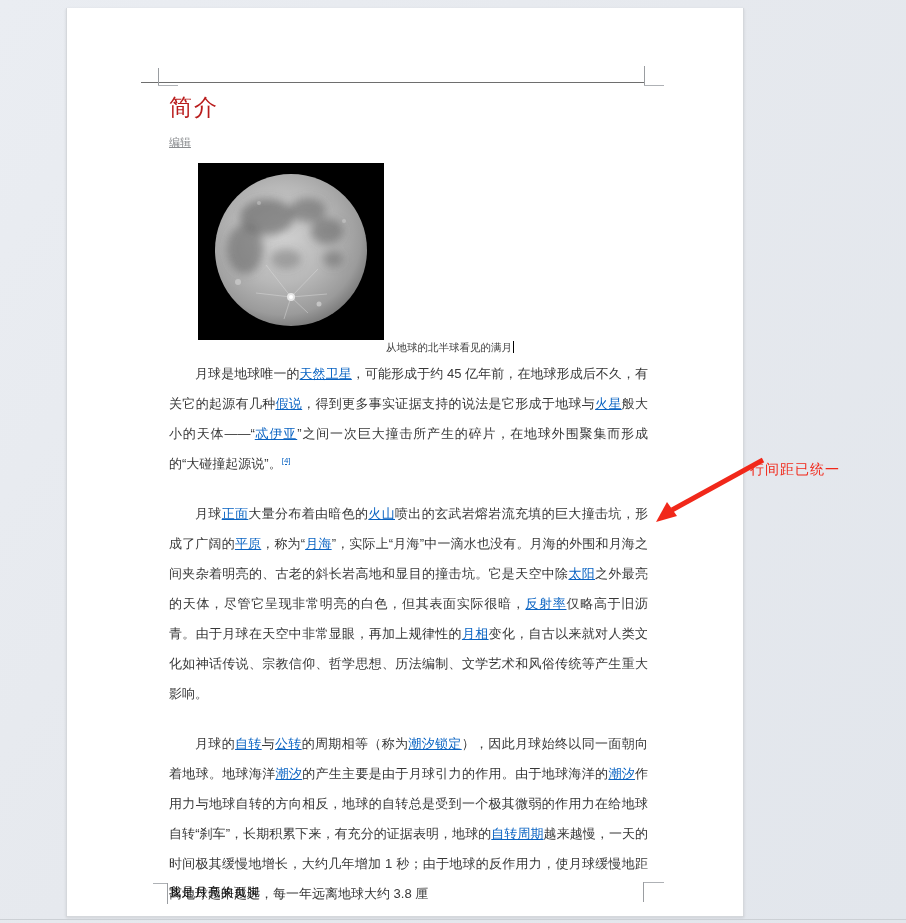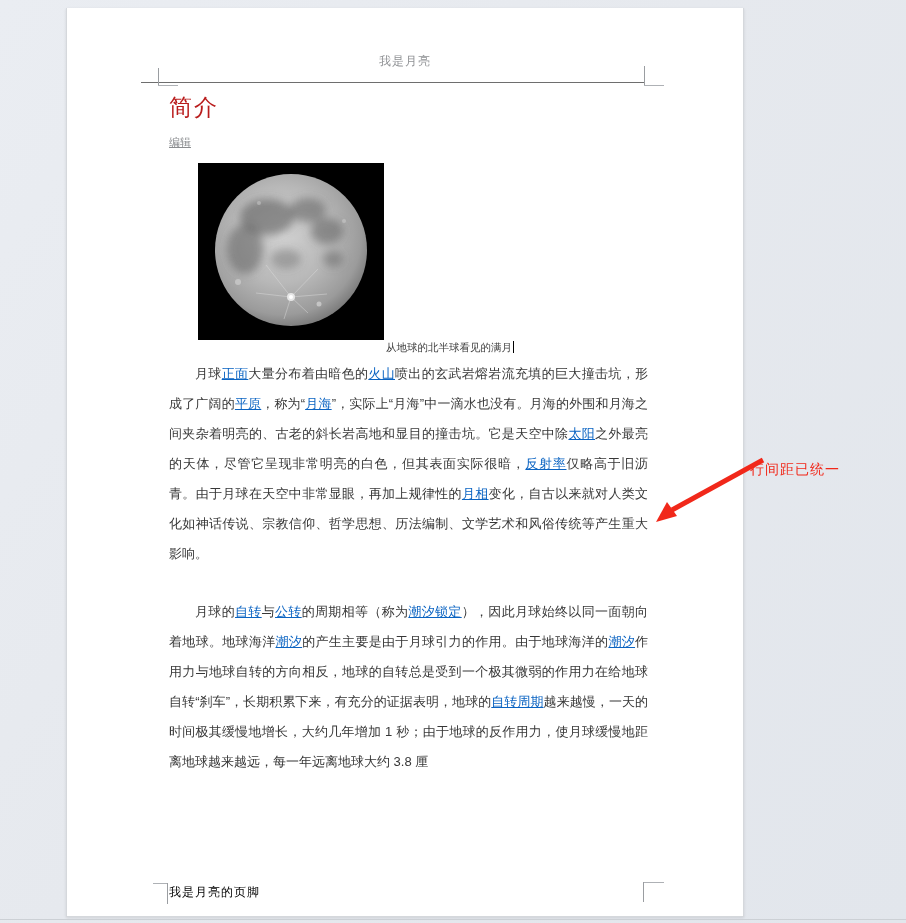--- a/index.html
+++ b/index.html
@@ -29,37 +29,36 @@
     font-weight:400; letter-spacing:2px; }
   .edit-link { position:absolute; left:102px; top:127px; font-size:11px; color:#8a8c8f;
     text-decoration:underline; cursor:pointer; }
   .moon-img { position:absolute; left:131px; top:155px; width:186px; height:177px; display:block; }
   .caption { position:absolute; left:319px; top:333px; font-size:10.5px; color:#3c3c3c; white-space:nowrap; }
   .caret { display:inline-block; width:1px; height:12px; background:#000; vertical-align:-2px; margin-left:1px; }
 
   .body-text { position:absolute; left:102px; top:351px; width:479px;
     font-size:13px; line-height:30px; color:#373737; text-align:justify; }
   .body-text p { text-indent:2em; margin:0; }
-  .body-text p + p { margin-top:28px; }
+  .body-text p + p { margin-top:20px; }
   .body-text .link { color:#0a63c2; text-decoration:underline; cursor:pointer; }
   .body-text sup.ref { font-size:8px; line-height:0; vertical-align:super; }
 
   
   .annotation { position:absolute; left:750px; top:429px; font-size:14px; color:#f1281a;
     letter-spacing:1px; white-space:nowrap;margin-top:32px; }
   .arrow-svg { position:absolute; left:645px; top:450px; width:130px; height:82px; }
 </style>
 </head>
 <body>
 
 <div class="canvas">
 
   <div class="page">
 
-    <div class="hdr-text">我是月亮</div>
     <div class="hdr-rule"></div>
     <div class="corner-v" style="left:91px; top:60px; height:17px;"></div>
     <div class="corner-h" style="left:91px; top:77px; width:20px;"></div>
     <div class="corner-v" style="left:577px; top:58px; height:19px;"></div>
     <div class="corner-h" style="left:577px; top:77px; width:20px;"></div>
 
     <div class="heading">简介</div>
     <div class="edit-link">编辑</div>
 
     <svg class="moon-img" viewBox="0 0 186 177" role="img">
@@ -96,20 +95,21 @@
       <circle cx="93" cy="134" r="2" fill="#ffffff"></circle>
       <circle cx="40" cy="119" r="3" fill="#cfcfcf" opacity="0.7"></circle>
       <circle cx="121" cy="141" r="2.5" fill="#d5d5d5" opacity="0.7"></circle>
       <circle cx="61" cy="40" r="2" fill="#c4c4c4" opacity="0.6"></circle>
       <circle cx="146" cy="58" r="2" fill="#c9c9c9" opacity="0.6"></circle>
     </svg>
 
     <div class="caption"><span>从地球的北半球看见的满月</span><span class="caret"></span></div>
 
     <div class="body-text" id="body-text">
+        <p><span>月球是地球唯一的</span><span class="link">天然卫星</span><span>，可能形成于约 45 亿年前，在地球形成后不久，有关它的起源有几种</span><span class="link">假说</span><span>，得到更多事实证据支持的说法是它形成于地球与</span><span class="link">火星</span><span>般大小的天体——“</span><span class="link">忒伊亚</span><span>”之间一次巨大撞击所产生的碎片，在地球外围聚集而形成的“大碰撞起源说”。</span><sup class="ref link">[4]</sup></p>
         <p><span>月球</span><span class="link">正面</span><span>大量分布着由暗色的</span><span class="link">火山</span><span>喷出的玄武岩熔岩流充填的巨大撞击坑，形成了广阔的</span><span class="link">平原</span><span>，称为“</span><span class="link">月海</span><span>”，实际上“月海”中一滴水也没有。月海的外围和月海之间夹杂着明亮的、古老的斜长岩高地和显目的撞击坑。它是天空中除</span><span class="link">太阳</span><span>之外最亮的天体，尽管它呈现非常明亮的白色，但其表面实际很暗，</span><span class="link">反射率</span><span>仅略高于旧沥青。由于月球在天空中非常显眼，再加上规律性的</span><span class="link">月相</span><span>变化，自古以来就对人类文化如神话传说、宗教信仰、哲学思想、历法编制、文学艺术和风俗传统等产生重大影响。</span></p>
         <p><span>月球的</span><span class="link">自转</span><span>与</span><span class="link">公转</span><span>的周期相等（称为</span><span class="link">潮汐锁定</span><span>），因此月球始终以同一面朝向着地球。地球海洋</span><span class="link">潮汐</span><span>的产生主要是由于月球引力的作用。由于地球海洋的</span><span class="link">潮汐</span><span>作用力与地球自转的方向相反，地球的自转总是受到一个极其微弱的作用力在给地球自转“刹车”，长期积累下来，有充分的证据表明，地球的</span><span class="link">自转周期</span><span>越来越慢，一天的时间极其缓慢地增长，大约几年增加 1 秒；由于地球的反作用力，使月球缓慢地距离地球越来越远，每一年远离地球大约 3.8 厘</span></p>
       </div>
 
     <div class="corner-h" style="left:86px; top:875px; width:15px;"></div>
     <div class="corner-v" style="left:100px; top:875px; height:21px;"></div>
     <div class="corner-h" style="left:576px; top:874px; width:21px;"></div>
     <div class="corner-v" style="left:576px; top:874px; height:20px;"></div>
     <div class="ftr-text">我是月亮的页脚</div>
   </div>

